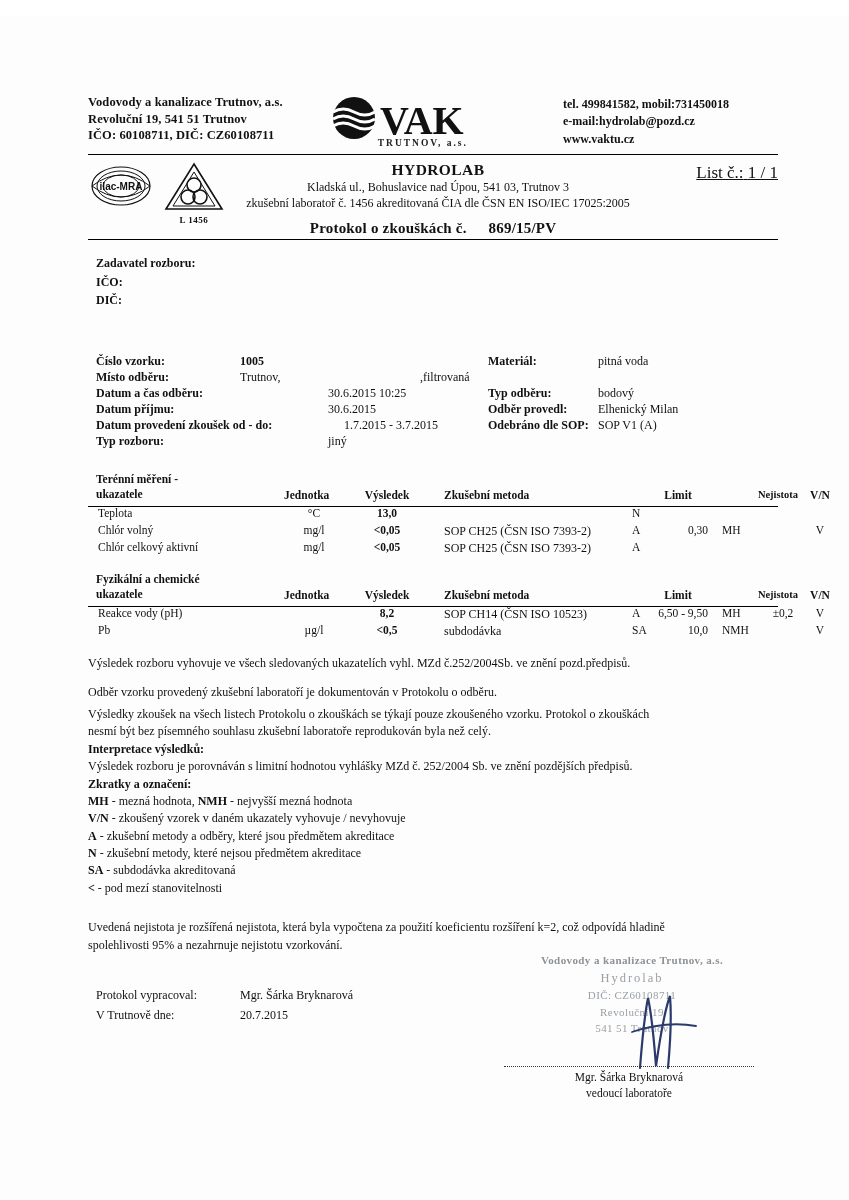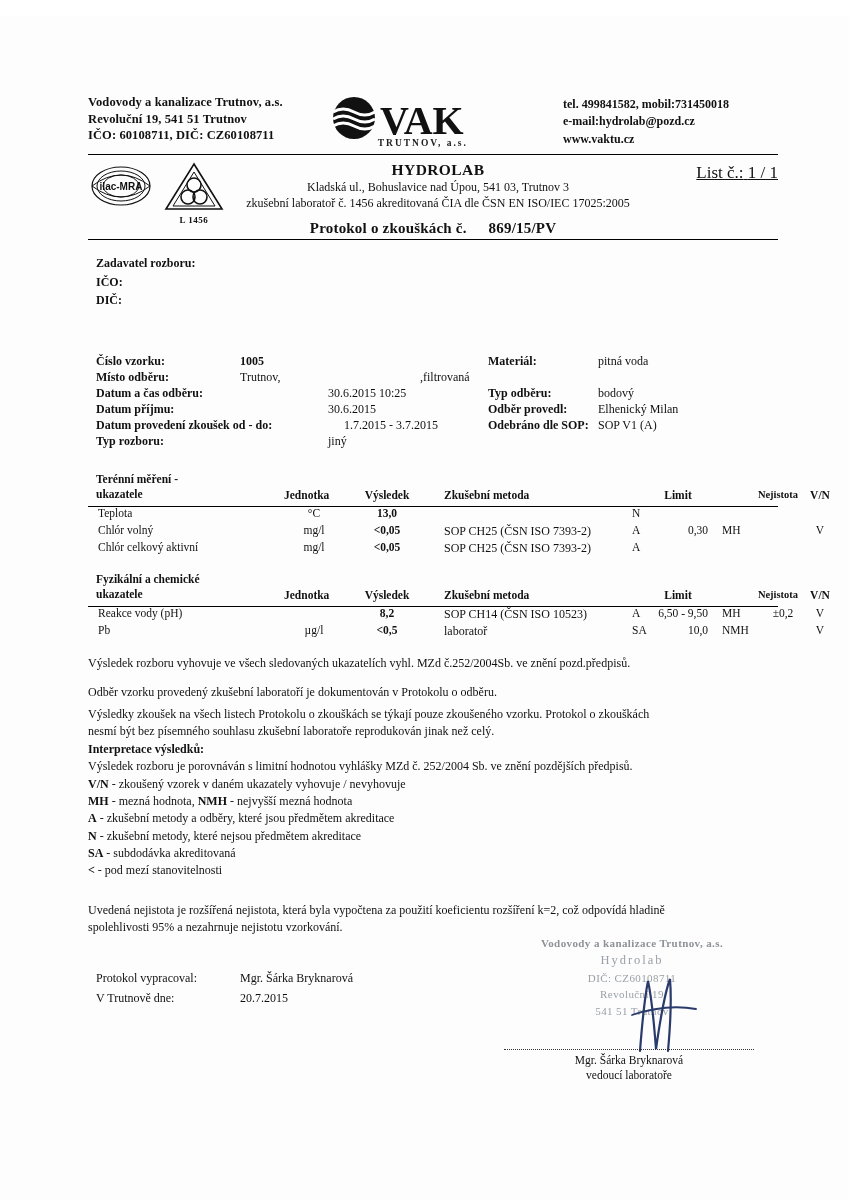--- a/index.html
+++ b/index.html
@@ -470,44 +470,45 @@
         <span class="c-acc">A</span>
         <span class="c-lim">6,50 - 9,50</span>
         <span class="c-mh">MH</span>
         <span class="c-unc">±0,2</span>
         <span class="c-vn">V</span>
       </div>
       <div class="r">
         <span class="c-name">Pb</span>
         <span class="c-unit">µg/l</span>
         <span class="c-res">&lt;0,5</span>
-        <span class="c-met small">laboratoř</span>
+        <span class="c-met small">subdodávka</span>
         <span class="c-acc">SA</span>
         <span class="c-lim">10,0</span>
         <span class="c-mh">NMH</span>
         <span class="c-unc"></span>
         <span class="c-vn">V</span>
       </div>
     </div>
 
     <div class="notes">
       <p>Výsledek rozboru vyhovuje ve všech sledovaných ukazatelích vyhl. MZd č.252/2004Sb. ve znění pozd.předpisů.</p>
       <div class="gap"></div>
       <p>Odběr vzorku provedený zkušební laboratoří je dokumentován v Protokolu o odběru.</p>
       <div style="height:5px;"></div>
       <p>Výsledky zkoušek na všech listech Protokolu o zkouškách se týkají pouze zkoušeného vzorku. Protokol o zkouškách</p>
-      <p>nesmí být bez písemného souhlasu zkušební laboratoře reprodukován jinak než celý.</p>
+      <p>nesmí být bez písemného souhlasu zkušební laboratoře reprodukován byla než celý.</p>
       <p class="b">Interpretace výsledků:</p>
       <p>Výsledek rozboru je porovnáván s limitní hodnotou vyhlášky MZd č. 252/2004 Sb. ve znění pozdějších předpisů.</p>
-
+      <p class="b">Zkratky a označení:</p>
+
+      <p>
+        <span class="b">MH</span><span> - mezná hodnota, </span><span class="b">NMH</span><span> - nejvyšší mezná hodnota</span>
+      </p>
       <p>
         <span class="b">V/N</span><span> - zkoušený vzorek v daném ukazately vyhovuje / nevyhovuje</span>
-      </p>
-      <p>
-        <span class="b">MH</span><span> - mezná hodnota, </span><span class="b">NMH</span><span> - nejvyšší mezná hodnota</span>
       </p>
       <p>
         <span class="b">A</span><span> - zkušební metody a odběry, které jsou předmětem akreditace</span>
       </p>
       <p>
         <span class="b">N</span><span> - zkušební metody, které nejsou předmětem akreditace</span>
       </p>
       <p>
         <span class="b">SA</span><span> - subdodávka akreditovaná</span>
       </p>

